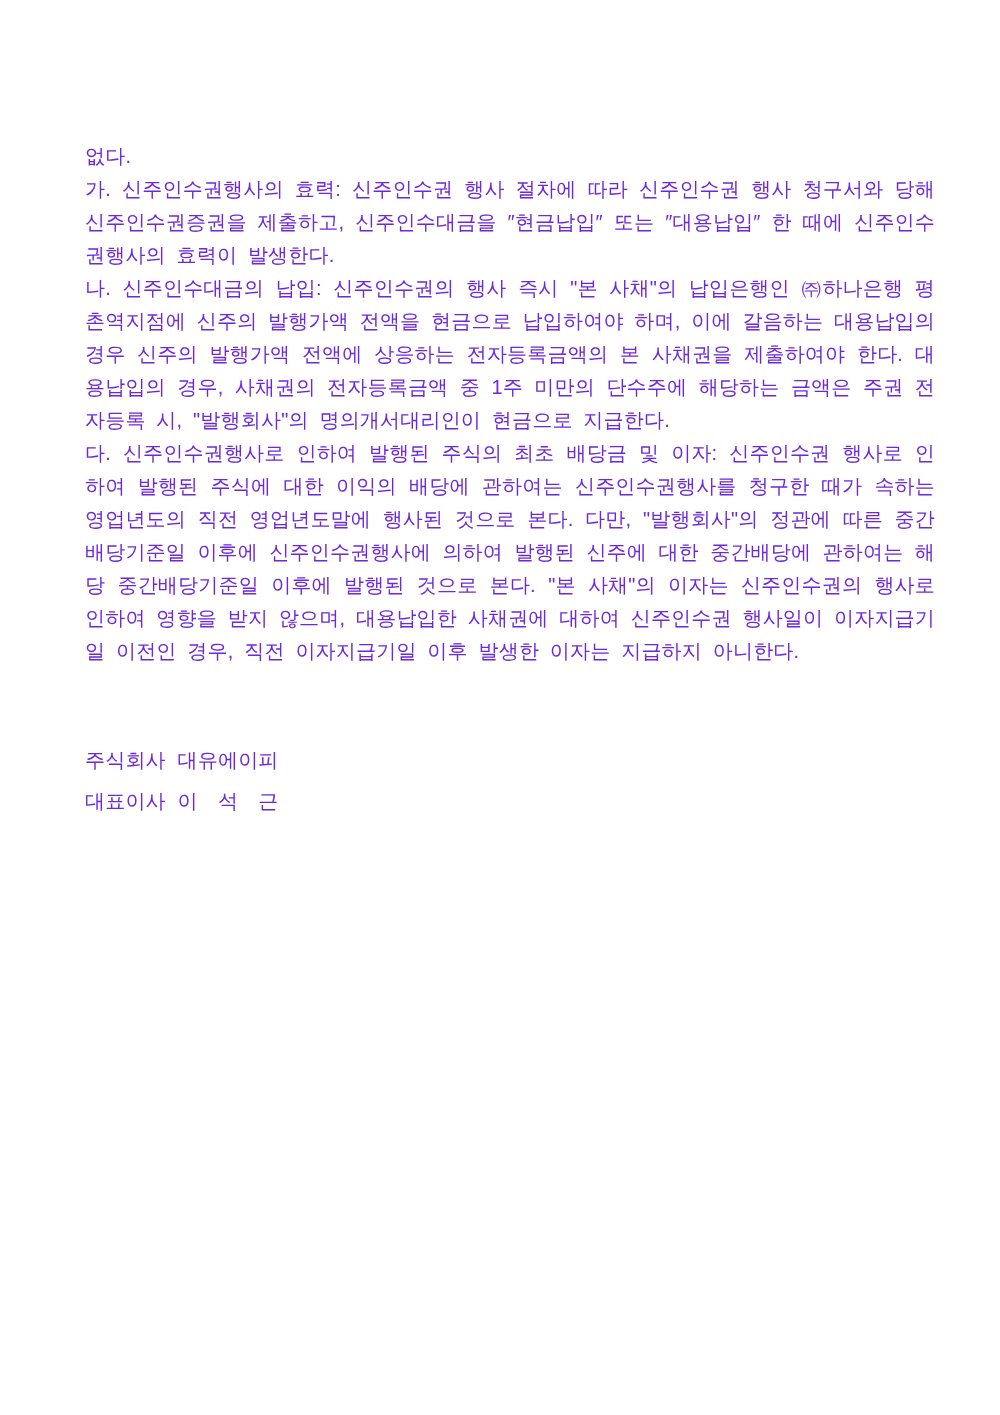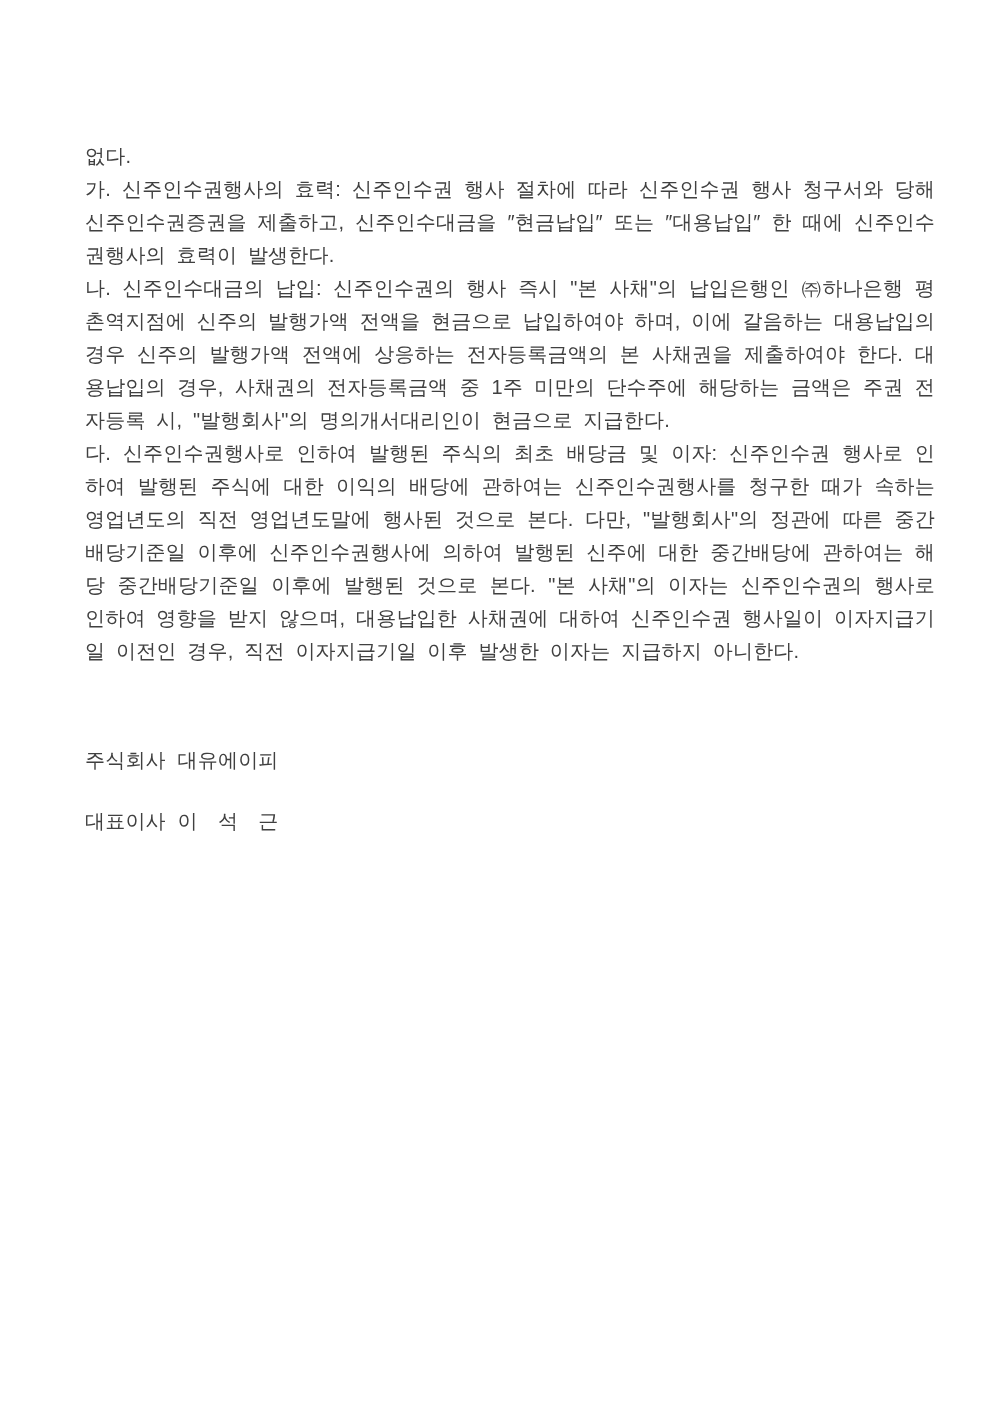--- a/index.html
+++ b/index.html
@@ -17,21 +17,21 @@
     position: relative;
     width: 1000px;
     height: 1415px;
     background: #ffffff;
   }
   .content {
     position: absolute;
     top: 140px;
     left: 85px;
     width: 850px;
-    color: #404040;
+    color: #6d28d9;
     font-size: 20px;
     line-height: 33px;
     letter-spacing: 0.2px;
   }
   .content p {
     margin: 0;
     padding: 0;
   }
   .line {
     text-align: left;
@@ -43,21 +43,21 @@
   .para {
     text-align: justify;
     word-spacing: 5px;
   }
   .signature {
     margin-top: 76px;
     text-align: left;
     word-spacing: 6px;
   }
   .signature .rep {
-    margin-top: 28px;
+    margin-top: 8px;
   }
 </style>
 </head>
 <body>
 
 <div class="page">
   <div class="content">
 
     <p class="line">없다.</p>
 

